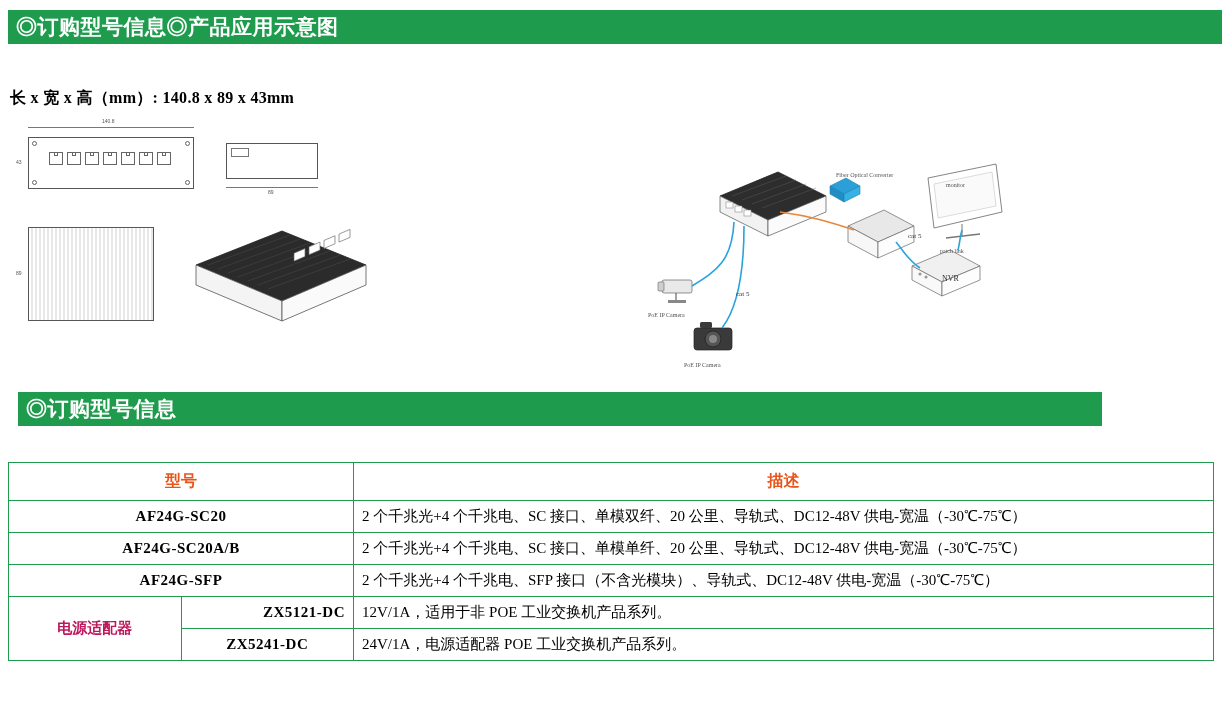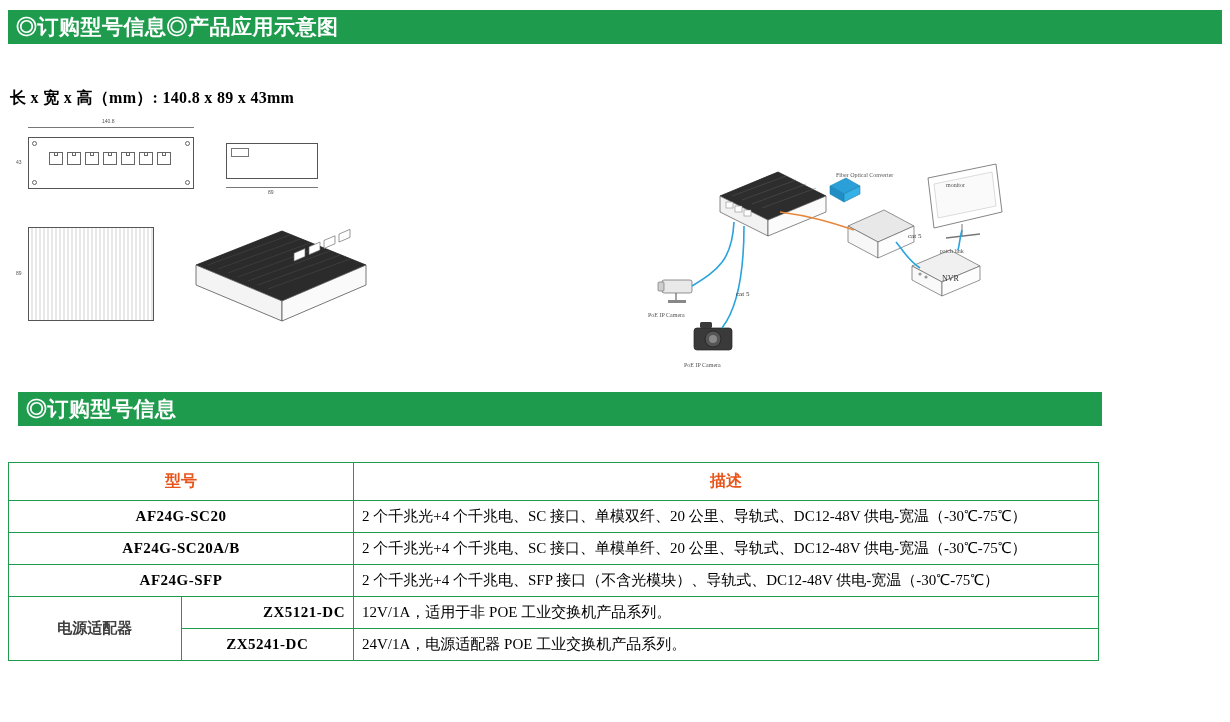--- a/index.html
+++ b/index.html
@@ -147,21 +147,21 @@
     font-family: Liberation Serif, serif;
     white-space: nowrap;
   }
   .app-label.small { font-size: 6px; color: #555; }
 
   
   .order-table {
     position: absolute;
     left: 8px;
     top: 462px;
-    width: 1091px;
+    width: 1206px;
     border-collapse: collapse;
     font-family: "Liberation Serif", serif;
     table-layout: fixed;
   }
   .order-table td, .order-table th {
     border: 1px solid #1f9b4e;
     padding: 6px 8px;
     font-size: 15px;
     height: 32px;
     box-sizing: border-box;
@@ -177,21 +177,21 @@
     text-align: center;
     font-weight: bold;
     letter-spacing: 0.5px;
   }
   .desc-cell {
     text-align: left;
     padding-left: 10px;
   }
   .adapter-cell {
     text-align: center;
-    color: #404040;
+    color: #be185d;
     font-weight: bold;
     font-size: 16px;
   }
 </style>
 </head>
 <body>
 
 <div class="section-bar bar-1">◎订购型号信息◎产品应用示意图</div>
 
 <div class="dim-text">长 x 宽 x 高（mm）: 140.8 x 89 x 43mm</div>

